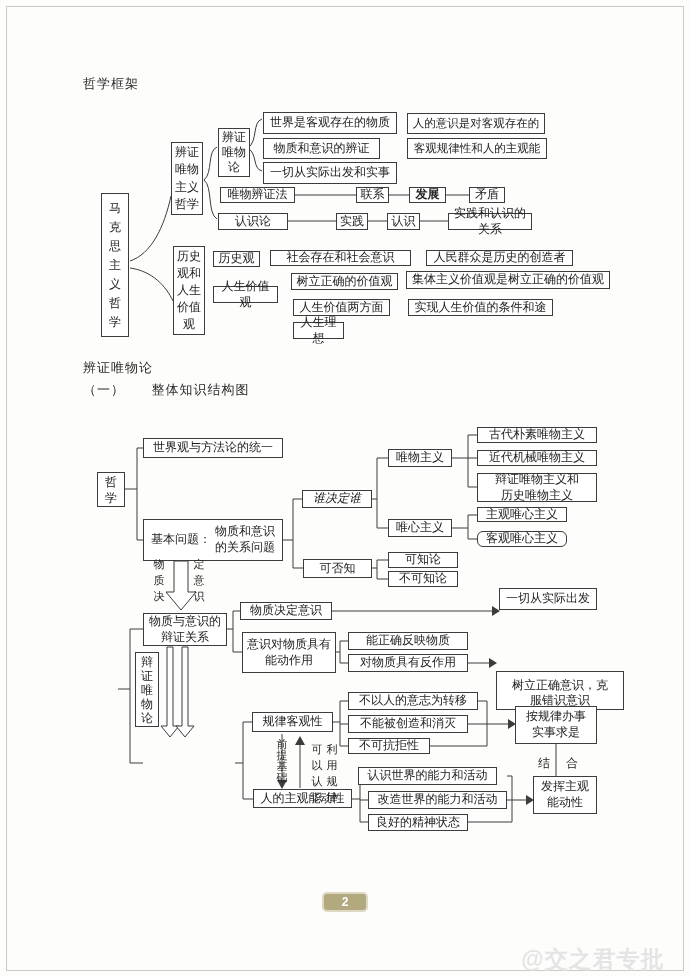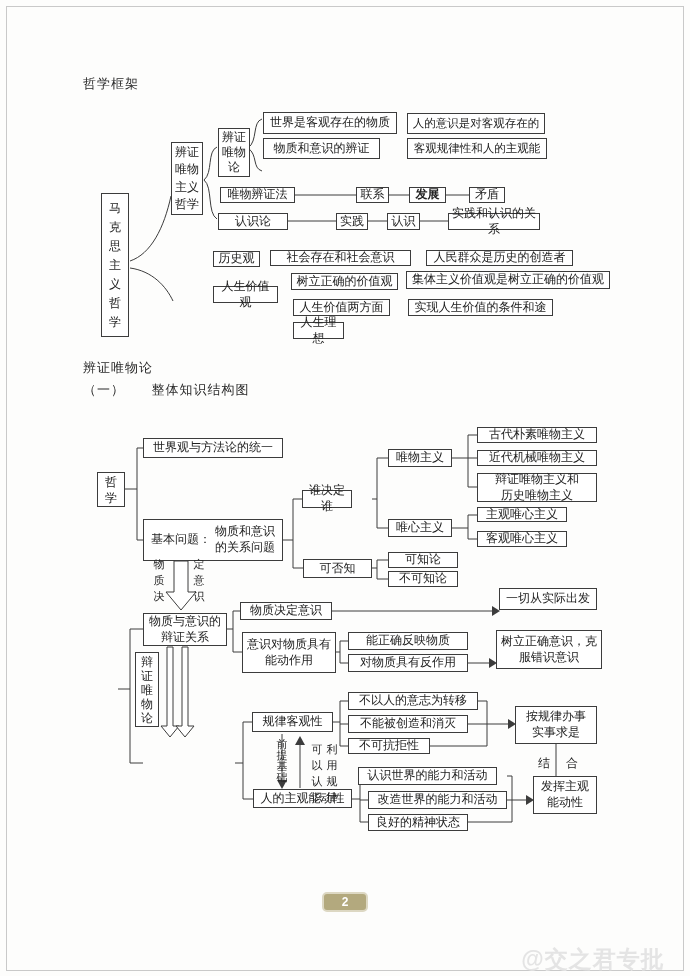--- a/index.html
+++ b/index.html
@@ -84,33 +84,35 @@
     <span style="display:inline-block;width:18px;"></span>
     <span>整体知识结构图</span>
   </div>
 
   <div class="bx" style="left:101px;top:193px;width:28px;height:144px;line-height:19px;">马克思主义哲学</div>
   <div class="bx" style="left:171px;top:142px;width:32px;height:73px;line-height:17.5px;">辨证唯物主义哲学</div>
   <div class="bx" style="left:218px;top:128px;width:32px;height:49px;line-height:15px;">辨证唯物论</div>
 
   <div class="bx" style="left:263px;top:112px;width:134px;height:22px;">世界是客观存在的物质</div>
   <div class="bx" style="left:263px;top:138px;width:117px;height:21px;">物质和意识的辨证</div>
+  <div class="bx" style="left:263px;top:162px;width:134px;height:22px;">一切从实际出发和实事</div>
   <div class="bx f11" style="left:407px;top:113px;width:138px;height:21px;">人的意识是对客观存在的</div>
   <div class="bx f11" style="left:407px;top:138px;width:140px;height:21px;">客观规律性和人的主观能</div>
 
   <div class="bx" style="left:220px;top:187px;width:75px;height:16px;">唯物辨证法</div>
   <div class="bx" style="left:356px;top:187px;width:33px;height:16px;">联系</div>
   <div class="bx" style="left:409px;top:187px;width:37px;height:16px;font-weight:bold;">发展</div>
   <div class="bx" style="left:469px;top:187px;width:36px;height:16px;">矛盾</div>
 
   <div class="bx" style="left:218px;top:213px;width:70px;height:17px;">认识论</div>
   <div class="bx" style="left:336px;top:213px;width:32px;height:17px;">实践</div>
   <div class="bx" style="left:387px;top:213px;width:33px;height:17px;">认识</div>
-  <div class="bx" style="left:448px;top:213px;width:92px;height:17px;">实践和认识的关系</div>
-
+  <div class="bx" style="left:448px;top:213px;width:84px;height:17px;">实践和认识的关系</div>
+
+  <div class="bx" style="left:173px;top:246px;width:32px;height:89px;line-height:17px;">历史观和人生价值观</div>
   <div class="bx" style="left:213px;top:251px;width:47px;height:16px;">历史观</div>
   <div class="bx" style="left:270px;top:250px;width:141px;height:16px;">社会存在和社会意识</div>
   <div class="bx" style="left:426px;top:250px;width:147px;height:16px;">人民群众是历史的创造者</div>
   <div class="bx" style="left:291px;top:273px;width:107px;height:17px;">树立正确的价值观</div>
   <div class="bx" style="left:406px;top:271px;width:204px;height:18px;">集体主义价值观是树立正确的价值观</div>
   <div class="bx" style="left:213px;top:286px;width:65px;height:17px;">人生价值观</div>
   <div class="bx" style="left:293px;top:299px;width:97px;height:17px;">人生价值两方面</div>
   <div class="bx" style="left:408px;top:299px;width:145px;height:17px;">实现人生价值的条件和途</div>
   <div class="bx" style="left:293px;top:322px;width:51px;height:17px;">人生理想</div>
 
@@ -118,33 +120,33 @@
   <div class="bx" style="left:143px;top:438px;width:140px;height:20px;">世界观与方法论的统一</div>
 
   <div class="bx" style="left:143px;top:519px;width:140px;height:42px;flex-direction:row;gap:4px;">
     <span>基本问题：</span>
     <span style="display:flex;flex-direction:column;">
       <span class="ln">物质和意识</span>
       <span class="ln">的关系问题</span>
     </span>
   </div>
 
-  <div class="bx" style="left:302px;top:490px;width:50px;height:18px;">谁决定谁</div>
+  <div class="bx" style="left:302px;top:490px;width:70px;height:18px;font-style:italic;">谁决定谁</div>
   <div class="bx" style="left:303px;top:559px;width:69px;height:19px;">可否知</div>
 
   <div class="bx" style="left:388px;top:449px;width:64px;height:18px;">唯物主义</div>
   <div class="bx" style="left:388px;top:519px;width:64px;height:18px;">唯心主义</div>
   <div class="bx" style="left:477px;top:427px;width:120px;height:16px;">古代朴素唯物主义</div>
   <div class="bx" style="left:477px;top:450px;width:120px;height:16px;">近代机械唯物主义</div>
   <div class="bx" style="left:477px;top:473px;width:120px;height:29px;">
     <span class="ln">辩证唯物主义和</span>
     <span class="ln">历史唯物主义</span>
   </div>
   <div class="bx" style="left:477px;top:507px;width:90px;height:15px;">主观唯心主义</div>
-  <div class="bx" style="left:477px;top:531px;width:90px;height:16px;">客观唯心主义</div>
+  <div class="bx" style="left:477px;top:531px;width:90px;height:16px;border-radius:6px;">客观唯心主义</div>
   <div class="bx" style="left:388px;top:552px;width:70px;height:16px;">可知论</div>
   <div class="bx" style="left:388px;top:571px;width:70px;height:16px;">不可知论</div>
 
   <div class="vlab" style="left:152px;top:556px;">物质决</div>
   <div class="vlab" style="left:192px;top:556px;">定意识</div>
 
   <div class="bx" style="left:143px;top:613px;width:84px;height:33px;">
     <span class="ln">物质与意识的</span>
     <span class="ln">辩证关系</span>
   </div>
@@ -152,21 +154,21 @@
 
   <div class="bx" style="left:240px;top:602px;width:92px;height:18px;">物质决定意识</div>
   <div class="bx" style="left:499px;top:588px;width:98px;height:22px;">一切从实际出发</div>
 
   <div class="bx" style="left:242px;top:632px;width:94px;height:41px;">
     <span class="ln">意识对物质具有</span>
     <span class="ln">能动作用</span>
   </div>
   <div class="bx" style="left:348px;top:632px;width:120px;height:18px;">能正确反映物质</div>
   <div class="bx" style="left:348px;top:654px;width:120px;height:18px;">对物质具有反作用</div>
-  <div class="bx" style="left:496px;top:630px;width:106px;height:39px;">
+  <div class="bx" style="left:496px;top:671px;width:128px;height:39px;justify-content:flex-end;">
     <span class="ln">树立正确意识，克</span>
     <span class="ln">服错识意识</span>
   </div>
 
 
   <div class="bx" style="left:252px;top:712px;width:81px;height:20px;">规律客观性</div>
   <div class="bx" style="left:253px;top:789px;width:99px;height:19px;">人的主观能动性</div>
 
   <div class="vlab" style="left:275px;top:739px;line-height:11px;">前提基础</div>
   <div class="vlab" style="left:310px;top:741px;">可以认识</div>

